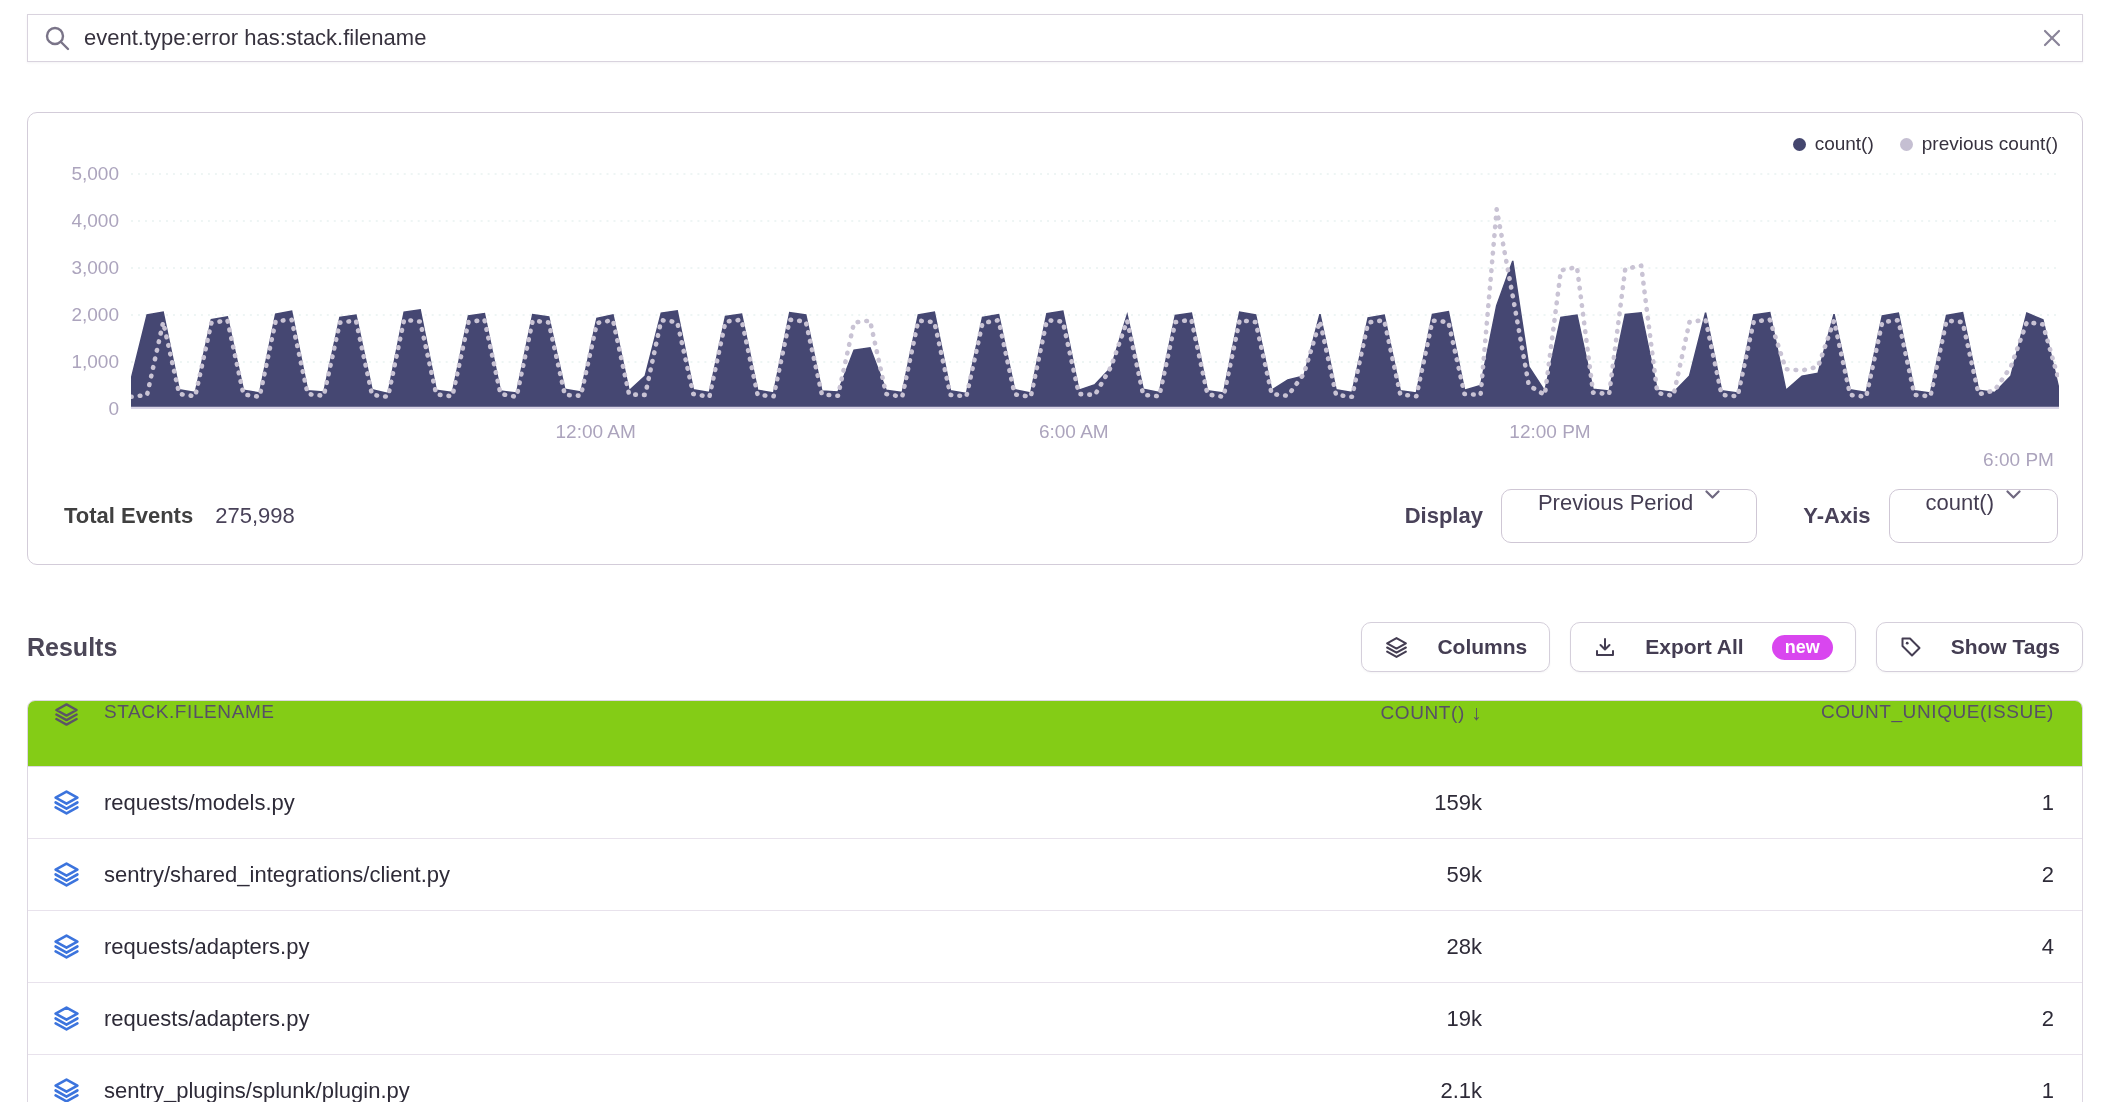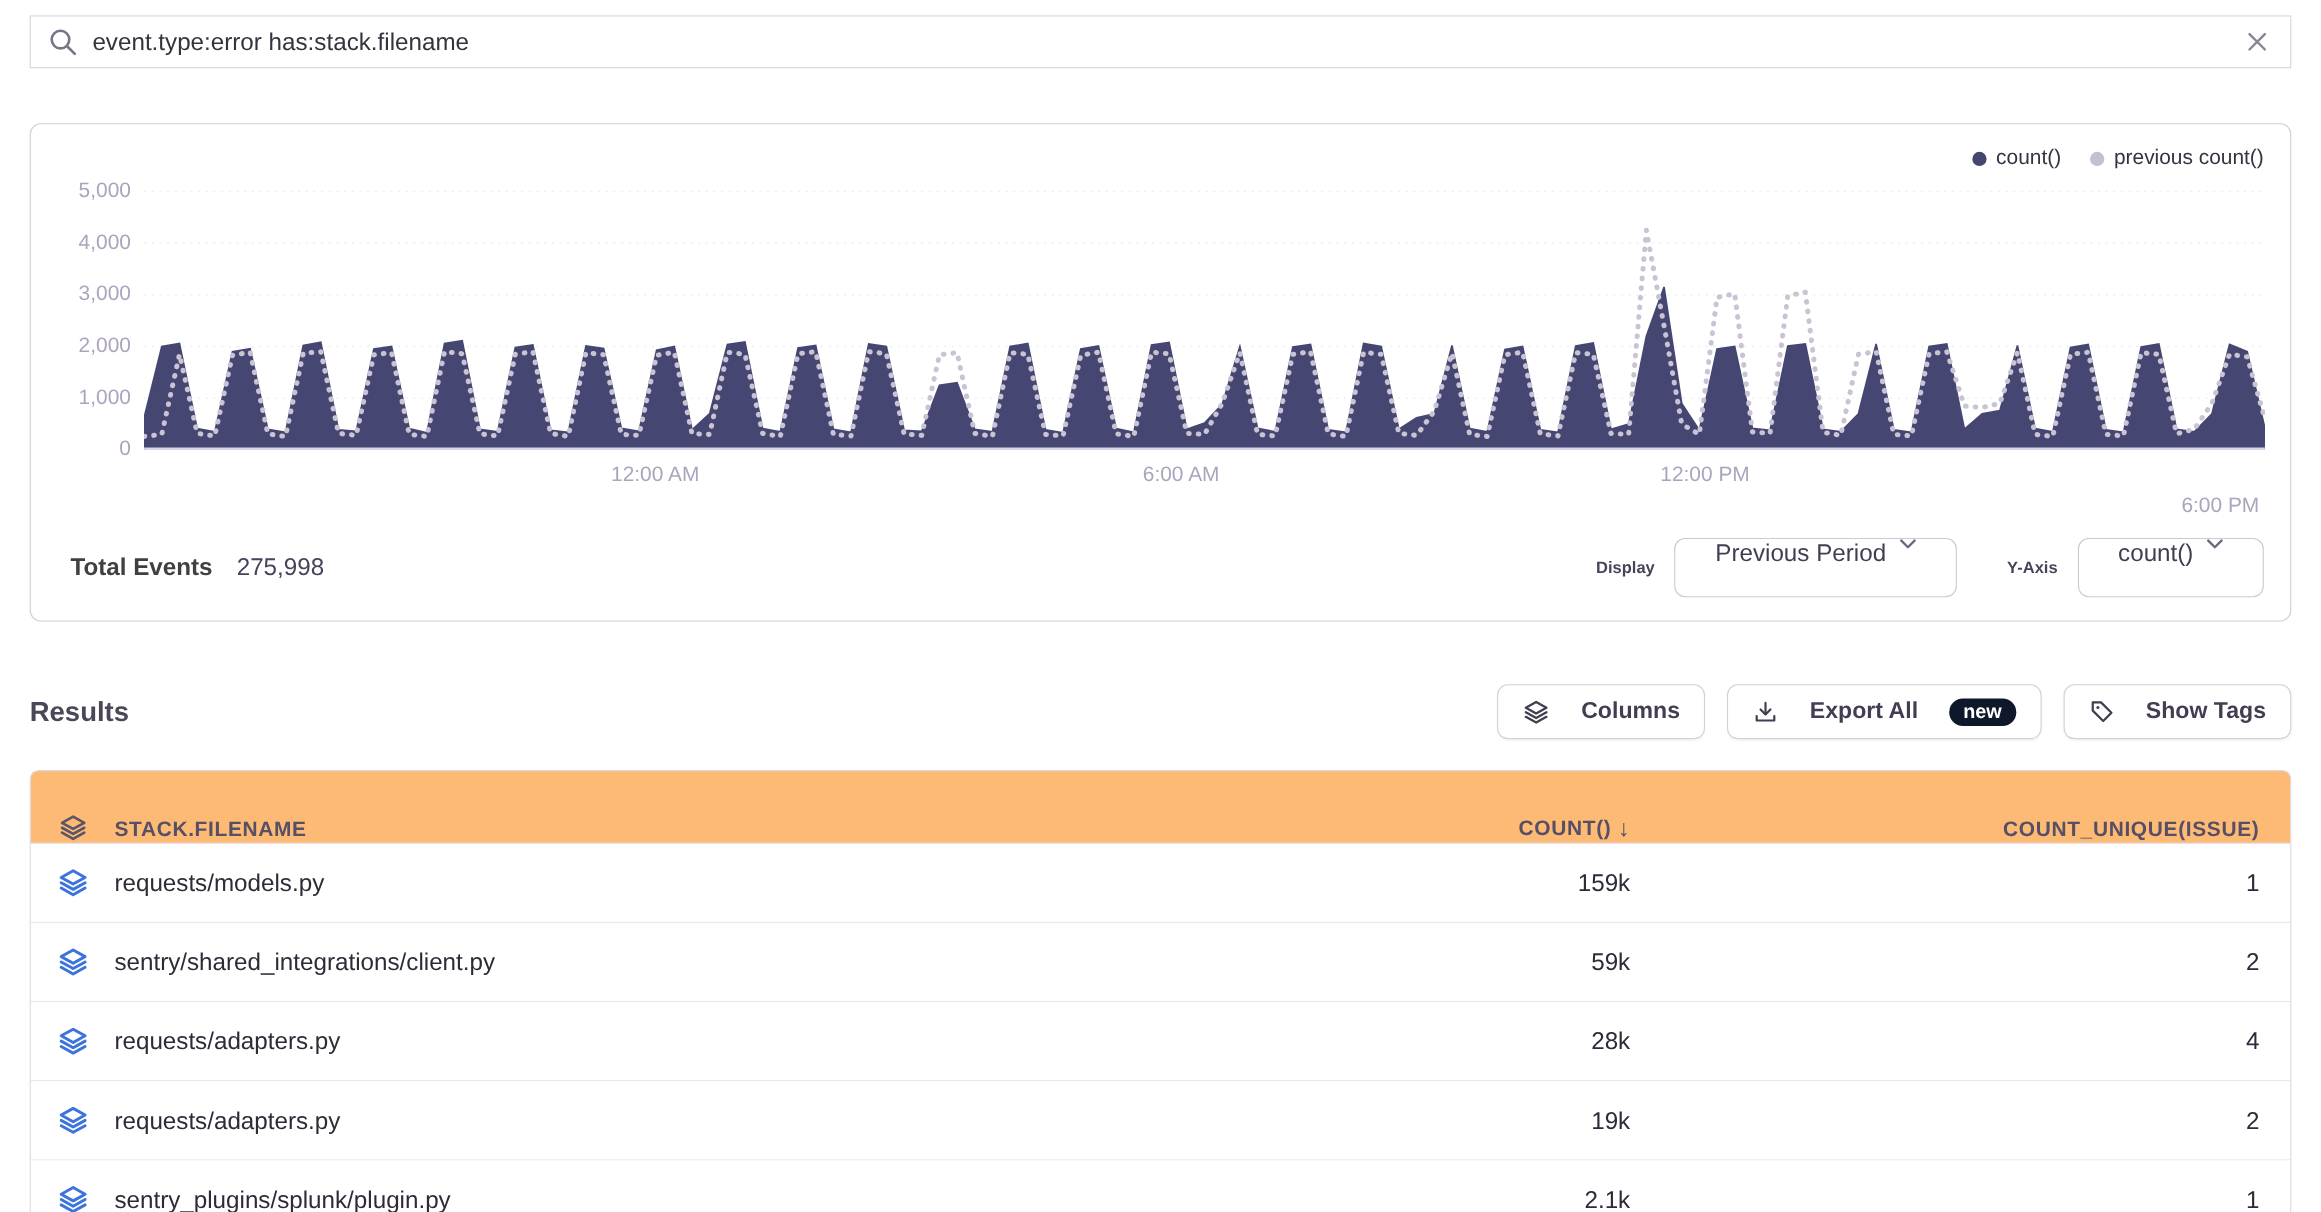--- a/index.html
+++ b/index.html
@@ -55,21 +55,21 @@
   }
 
   .chart-footer {
     position:absolute; left:0; right:0; bottom:0; height:88px;
     display:flex; align-items:center; padding:0 24px 8px 36px;
   }
   .totals { display:flex; align-items:baseline; gap:22px; }
   .totals .lbl { font-size:22px; font-weight:700; color:#404040; }
   .totals .val { font-size:22px; color:#494259; }
   .controls { margin-left:auto; display:flex; align-items:center; gap:18px; }
-  .ctrl-label { font-size:15px; font-weight:700; color:#494259; }
+  .ctrl-label { font-size:22px; font-weight:700; color:#494259; }
   .dropdown {
     display:flex; align-items:flex-start; gap:12px;
     border:1px solid #cfc7d5; border-radius:10px; background:#fff;
     height:54px; padding:0 36px; font-size:22px; color:#443d52; cursor:pointer;
     font-family:"Liberation Sans", sans-serif;
   }
   .controls .gap { width:10px; }
 
   
   .results-row {
@@ -80,34 +80,34 @@
   .results-buttons { margin-left:auto; display:flex; align-items:center; gap:20px; }
   .btn {
     display:flex; align-items:center; gap:28px;
     border:1px solid #d5cfdb; border-radius:10px; background:#fff;
     height:50px; padding:0 22px; cursor:pointer;
     font-size:21px; font-weight:700; color:#443d52;
     font-family:"Liberation Sans", sans-serif;
     box-shadow:0 1px 2px rgba(60,50,80,.05);
   }
   .badge {
-    background:#0f172a; color:#fff; font-size:18px; font-weight:700;
+    background:#d946ef; color:#fff; font-size:18px; font-weight:700;
     border-radius:999px; padding:3px 13px 4px; line-height:1;
   }
 
   
   .results-table {
     position:absolute; left:27px; right:27px; top:700px;
     border:1px solid #ddd7e2; border-radius:8px 8px 0 0; overflow:hidden;
     background:#fff;
   }
   .t-header {
-    display:flex; align-items:flex-end; height:66px;
-    background:#fdba74; border-bottom:1px solid #ddd7e2;
-    font-size:19px; font-weight:700; letter-spacing:.6px; color:#574f66;
+    display:flex; align-items:flex-start; height:66px;
+    background:#84cc16; border-bottom:1px solid #ddd7e2;
+    font-size:19px; font-weight:400; letter-spacing:.6px; color:#574f66;
   }
   .t-row {
     display:flex; align-items:center; height:72px;
     border-bottom:1px solid #e8e2ec; background:#fff;
     font-size:22px; color:#2e2b38;
   }
   .c-icon { flex:0 0 76px; display:flex; justify-content:center; align-items:center; }
   .c-file { flex:1 1 auto; padding-right:20px; white-space:nowrap; overflow:hidden; }
   .c-count { flex:0 0 160px; text-align:right; display:flex; justify-content:flex-end; align-items:center; gap:6px; }
   .c-unique { flex:0 0 600px; text-align:right; padding-right:28px; }

